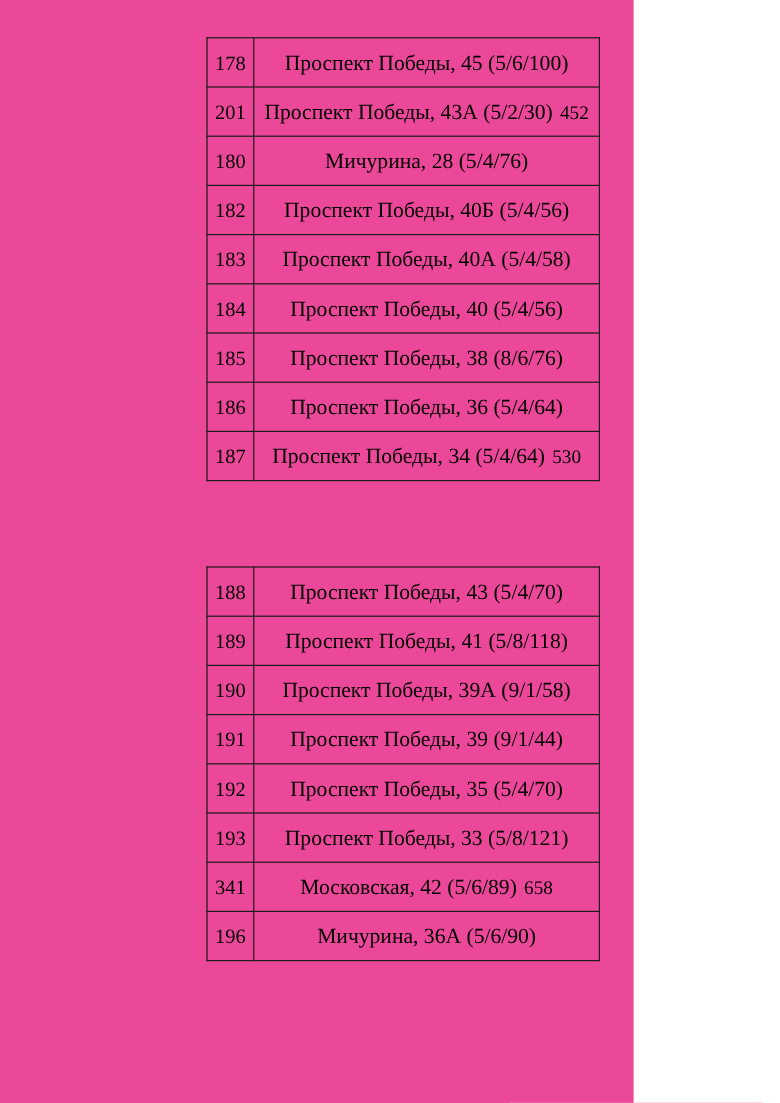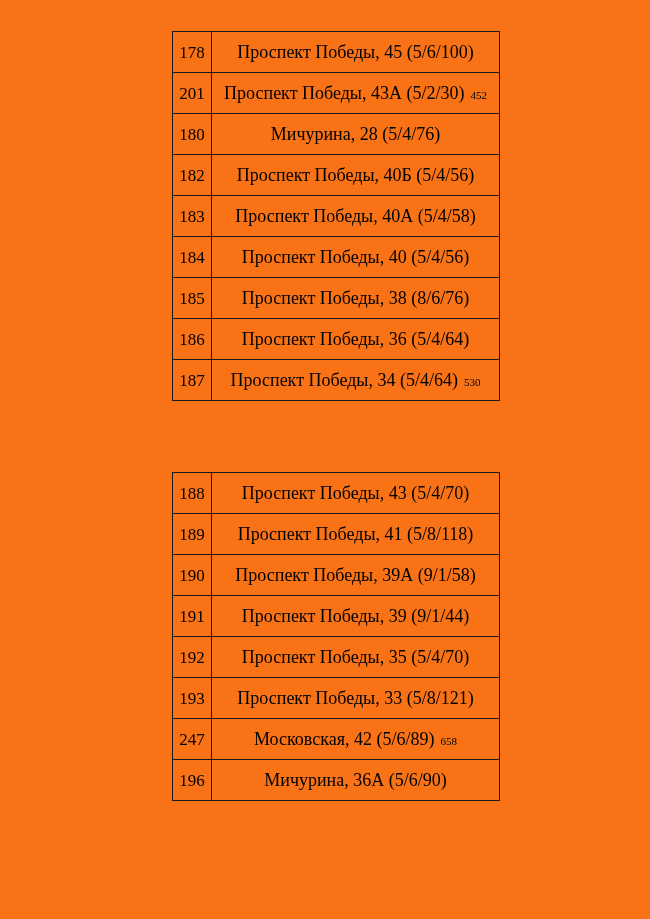--- a/index.html
+++ b/index.html
@@ -8,24 +8,24 @@
   }
   body {
     width: 650px;
     height: 919px;
     background: #ffffff;
     color: #000000;
     font-family: "Liberation Serif", serif;
   }
   .page {
     position: relative;
-    width: 650px;
+    width: 528px;
     height: 919px;
     overflow: hidden;
-    background: #f97316;
+    background: #ec4899;
   }
   table.addr-table {
     position: absolute;
     left: 172px;
     border-collapse: collapse;
     table-layout: fixed;
   }
   table.t1 { top: 31px; }
   table.t2 { top: 472px; }
   .addr-table td {
@@ -39,21 +39,21 @@
     width: 38px;
     text-align: center;
     font-size: 17px;
   }
   td.addr {
     width: 287px;
     text-align: center;
     font-size: 18px;
   }
   .note {
-    font-size: 11px;
+    font-size: 16px;
   }
   .note:not(:empty) {
     margin-left: 6px;
   }
 </style>
 </head>
 <body>
 
 <div class="page">
   <table class="addr-table t1">
@@ -132,21 +132,21 @@
     <td class="addr"><span>Проспект Победы, 35 (5/4/70)</span><span class="note"></span></td>
   </tr>
 
   <tr>
     <td class="num"><span>193</span></td>
     <td class="addr"><span>Проспект Победы, 33 (5/8/121)</span><span class="note"></span></td>
   </tr>
 
 
   <tr>
-    <td class="num"><span>247</span></td>
+    <td class="num"><span>341</span></td>
     <td class="addr"><span>Московская, 42 (5/6/89)</span><span class="note">658</span></td>
   </tr>
 
   <tr>
     <td class="num"><span>196</span></td>
     <td class="addr"><span>Мичурина, 36А (5/6/90)</span><span class="note"></span></td>
   </tr>
 </tbody>
   </table>
 </div>

